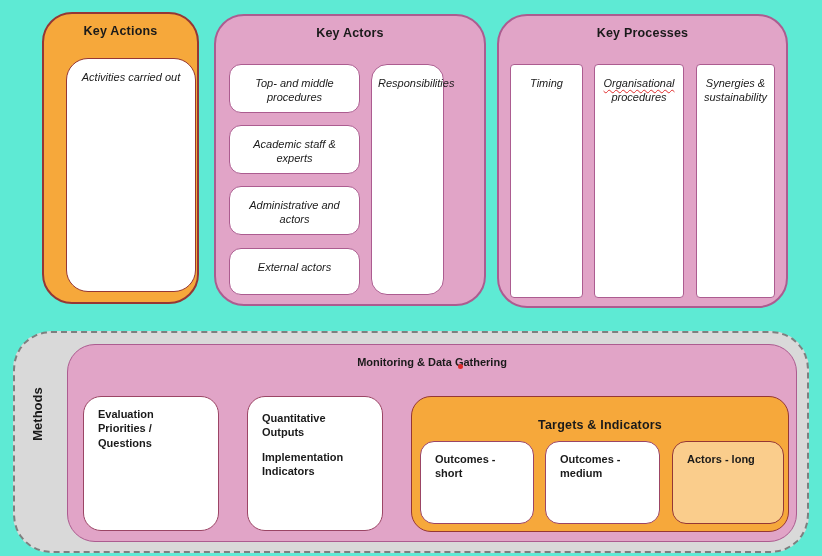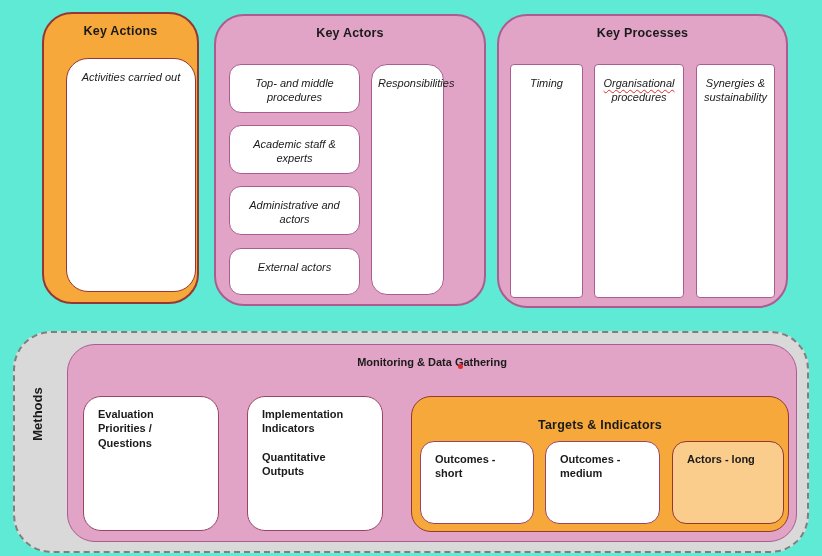--- a/index.html
+++ b/index.html
@@ -117,22 +117,22 @@
     <div class="abs" id="methodsLabel">Methods</div>
 
     <div class="abs" id="monitoring">
       <div id="monTitle"><span>Monitoring &amp; Data </span><span class="gather"><span>Gathering</span><i class="red-dot"></i></span></div>
 
       <div class="abs" id="evalBox">
         <span class="blabel"><span>Evaluation</span><br><span>Priorities / Questions</span></span>
       </div>
 
       <div class="abs" id="implBox">
+        <span class="blabel line2">Quantitative Outputs</span>
         <span class="blabel">Implementation Indicators</span>
-        <span class="blabel line2">Quantitative Outputs</span>
       </div>
 
       <div class="abs" id="targets">
         <div class="ptitle">Targets &amp; Indicators</div>
         <div class="abs t-box" id="outShort">
           <span class="blabel">Outcomes - short</span>
         </div>
         <div class="abs t-box" id="outMedium">
           <span class="blabel">Outcomes - medium</span>
         </div>

